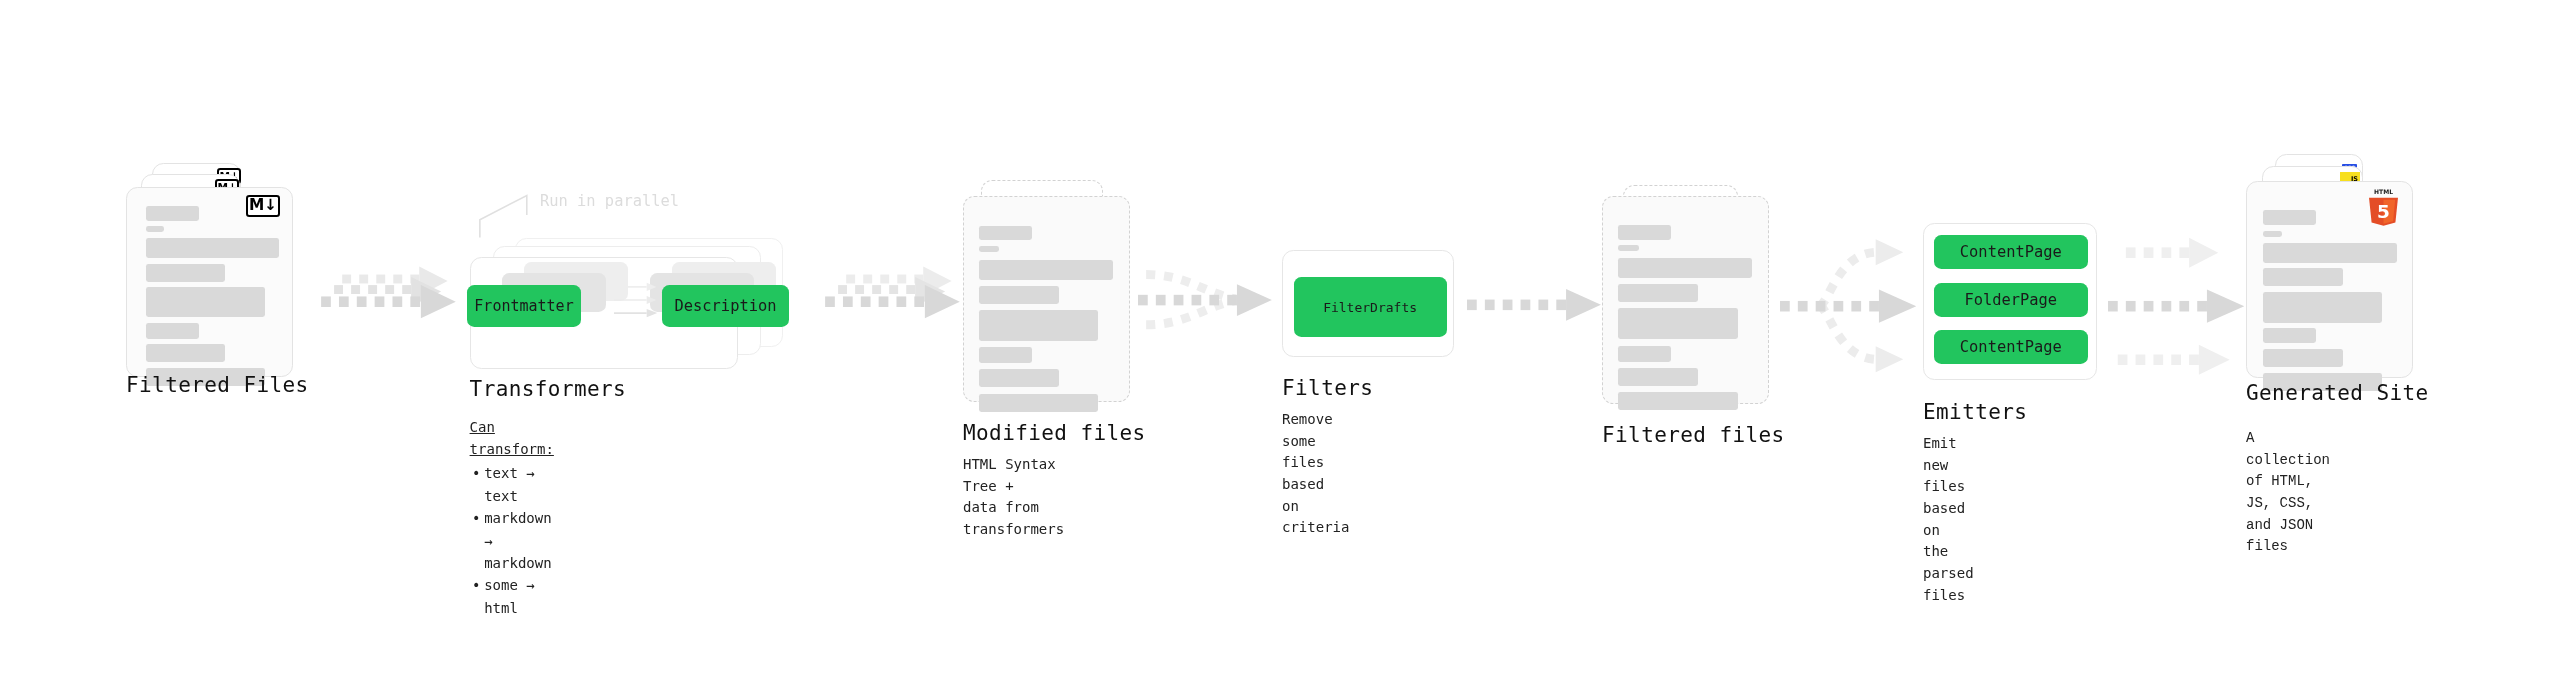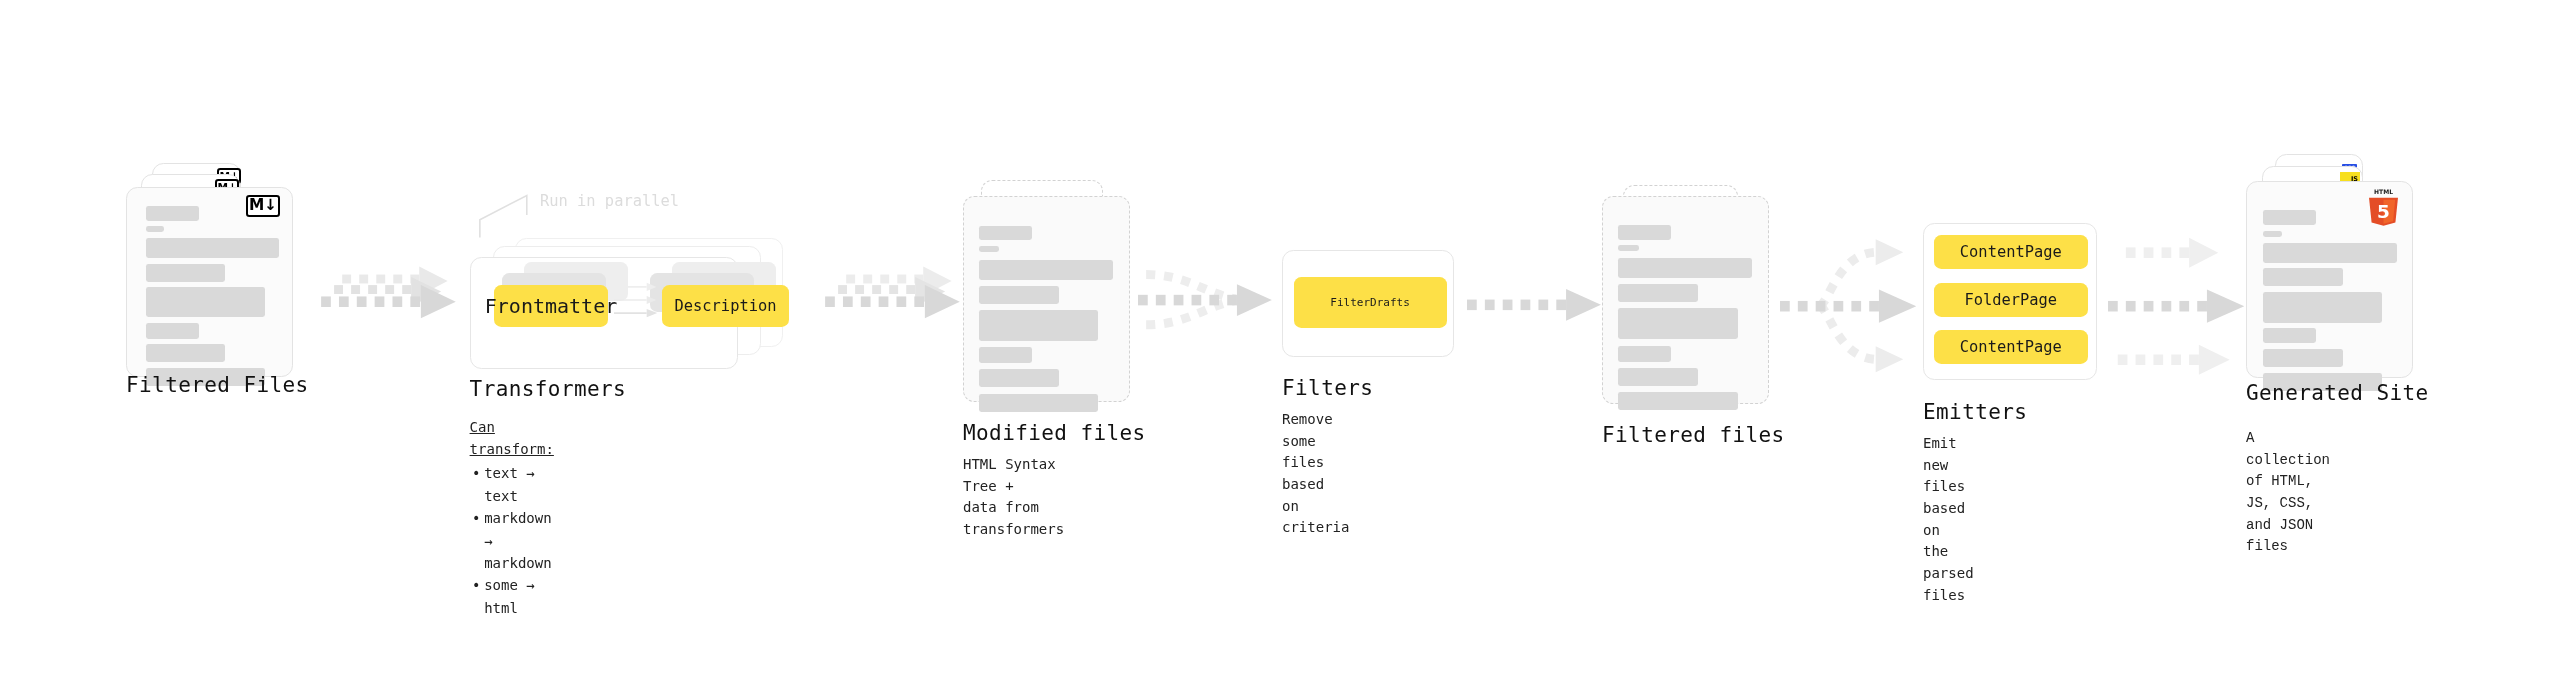--- a/index.html
+++ b/index.html
@@ -89,21 +89,21 @@
   .group-box {
     position: absolute;
     box-sizing: border-box;
     border: 1.6px solid #e6e6e6;
     border-radius: 11.4px;
     background: #ffffff;
   }
   .chip {
     position: absolute;
     box-sizing: border-box;
-    background: #fde047;
+    background: #22c55e;
     border-radius: 7.3px;
     display: flex;
     align-items: center;
     justify-content: center;
     color: #1a1a1a;
     white-space: nowrap;
   }
   .chip.faded1 { background: #e4e4e4; color: transparent; }
   .chip.faded2 { background: #eeeeee; color: transparent; }
 
@@ -229,21 +229,21 @@
       <g stroke="#ebebeb" stroke-width="2" fill="none">
         <line x1="0" y1="28" x2="40" y2="28"></line>
       </g>
       <polygon points="40,23 52,28 40,33" fill="#ebebeb"></polygon>
       <g stroke="#e2e2e2" stroke-width="2" fill="none">
         <line x1="0" y1="44" x2="40" y2="44"></line>
       </g>
       <polygon points="40,39 53,44 40,49" fill="#e2e2e2"></polygon>
     </svg>
 
-    <div class="chip" style="left:39px; top:93px; width:114px; height:42px; font-size:20px;">Frontmatter</div>
+    <div class="chip" style="left:12px; top:93px; width:114px; height:42px; font-size:15px;">Frontmatter</div>
     <div class="chip" style="left:207px; top:93px; width:127px; height:42px; font-size:15.4px;">Description</div>
 
     <div class="title" style="left:14.6px; top:185px;">Transformers</div>
 
     <div class="bullets" style="left:14.6px; top:224px;">
       <div class="lead">Can transform:</div>
       <ul>
         <li>text → text</li>
         <li>markdown → markdown</li>
         <li>some → html</li>
@@ -308,21 +308,21 @@
       <rect x="44" y="33" width="12" height="13"></rect>
         <rect x="66" y="33" width="12" height="13"></rect>
       <rect x="88" y="33" width="12" height="13"></rect>
         <rect x="110" y="33" width="12" height="13"></rect>
       <path d="M122 20 L165 39.5 L122 59 Z"></path>
     </g>
   </svg>
 
   <div class="stage" style="left:1282px; top:250px;">
     <div class="group-box" style="left:0px; top:0px; width:172px; height:107px;">
-      <div class="chip" style="left:10.6px; top:26px; width:153px; height:51px; font-size:11px;">FilterDrafts</div>
+      <div class="chip" style="left:10.6px; top:26px; width:153px; height:60px; font-size:13px;">FilterDrafts</div>
     </div>
 
     <div class="title" style="left:0px; top:126px;">Filters</div>
     <div class="caption" style="left:0px; top:159px;">Remove some files based
 on criteria</div>
   </div>
 
   <svg class="arrow-svg" style="left:1467px; top:289px;" width="138" height="32.5" viewBox="0 0 170 40">
     <g fill="#d8d8d8">
       <rect x="0" y="13" width="12" height="13"></rect>

